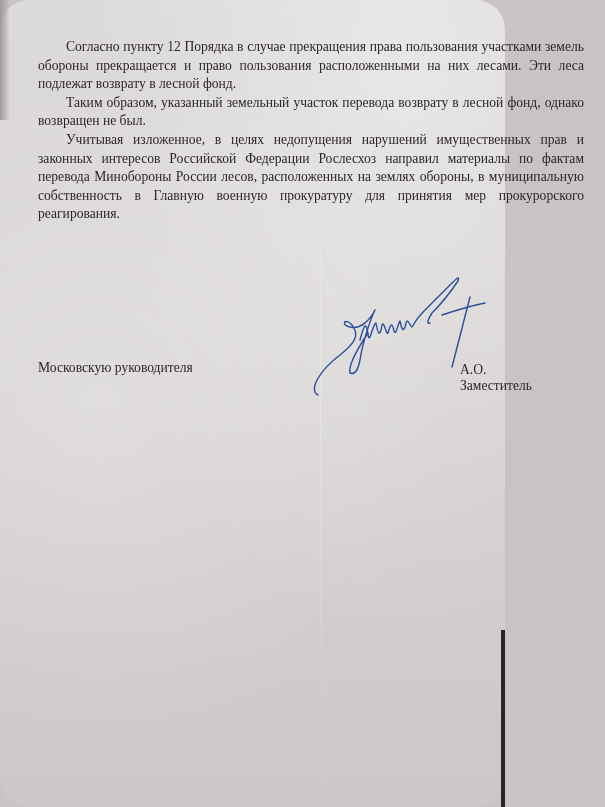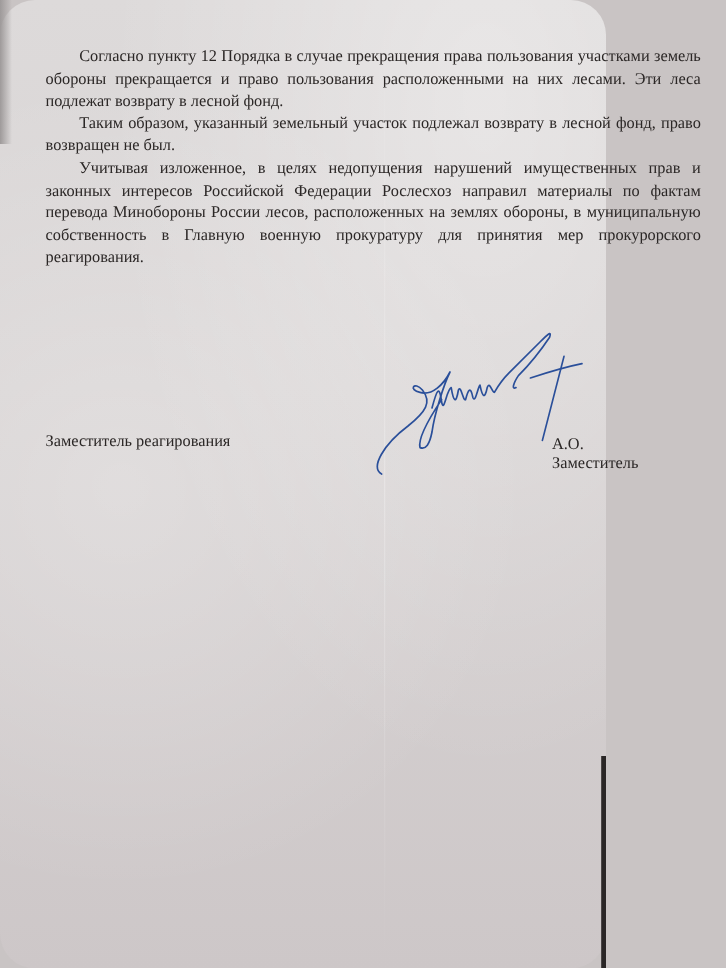--- a/index.html
+++ b/index.html
@@ -49,25 +49,25 @@
 </head>
 <body>
 
 <div class="paper">
   <div class="edge-left"></div>
   <div class="edge-right"></div>
   <div class="fold" style="left:320px"></div>
 
   <div class="text-block">
     <p class="para">Согласно пункту 12 Порядка в случае прекращения права пользования участками земель обороны прекращается и право пользования расположенными на них лесами. Эти леса подлежат возврату в лесной фонд.</p>
-    <p class="para">Таким образом, указанный земельный участок подлежал возврату в лесной фонд, право возвращен не был.</p>
+    <p class="para">Таким образом, указанный земельный участок перевода возврату в лесной фонд, однако возвращен не был.</p>
     <p class="para">Учитывая изложенное, в целях недопущения нарушений имущественных прав и законных интересов Российской Федерации Рослесхоз направил материалы по фактам перевода Минобороны России лесов, расположенных на землях обороны, в муниципальную собственность в Главную военную прокуратуру для принятия мер прокурорского реагирования.</p>
   </div>
 
-  <div class="footer-title">Заместитель реагирования</div>
+  <div class="footer-title">Московскую руководителя</div>
 
   <svg class="signature" viewBox="0 0 200 140" fill="none" stroke="#2a4f9a" stroke-width="1.4" stroke-linecap="round" stroke-linejoin="round">
     <path d="M18 130 C8 125 20 105 40 90 C55 78 60 70 52 60 C45 52 40 60 50 62 C60 65 70 55 75 45 C70 55 62 80 60 95 C58 105 55 110 50 108 C48 100 60 80 68 68"></path>
     <path d="M60 75 C64 60 66 55 68 70 C70 80 72 60 76 58 C78 70 80 72 82 60 C84 55 86 70 88 68 C90 60 92 56 94 66 C96 72 98 58 100 56 C102 66 104 68 106 58 C108 52 110 62 112 62 C116 55 120 50 124 46 C130 40 140 30 150 20 C156 14 160 10 158 16 C150 28 140 40 132 48 C128 54 126 60 130 58"></path>
     <path d="M142 50 C160 44 175 40 185 38"></path>
     <path d="M170 32 L152 102"></path>
   </svg>
 
   <div class="footer-name">А.О. Заместитель</div>
 </div>

